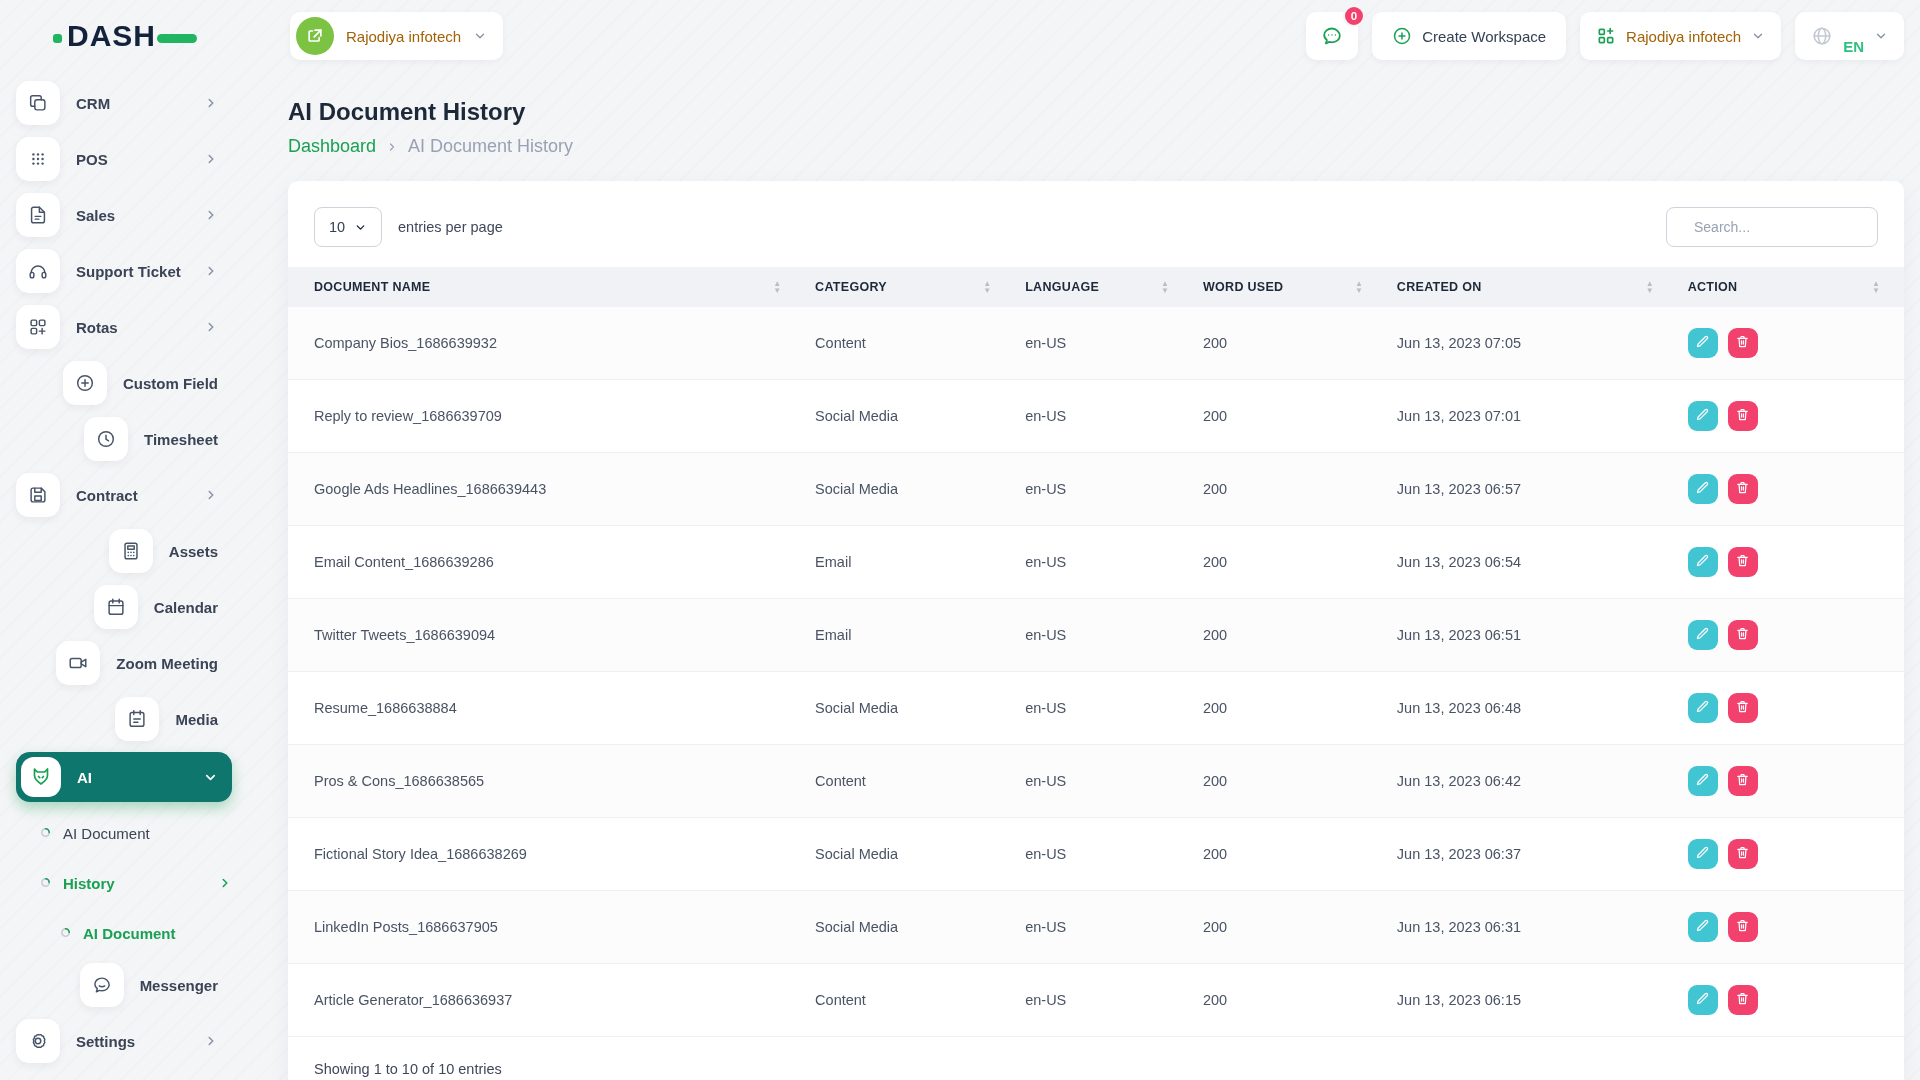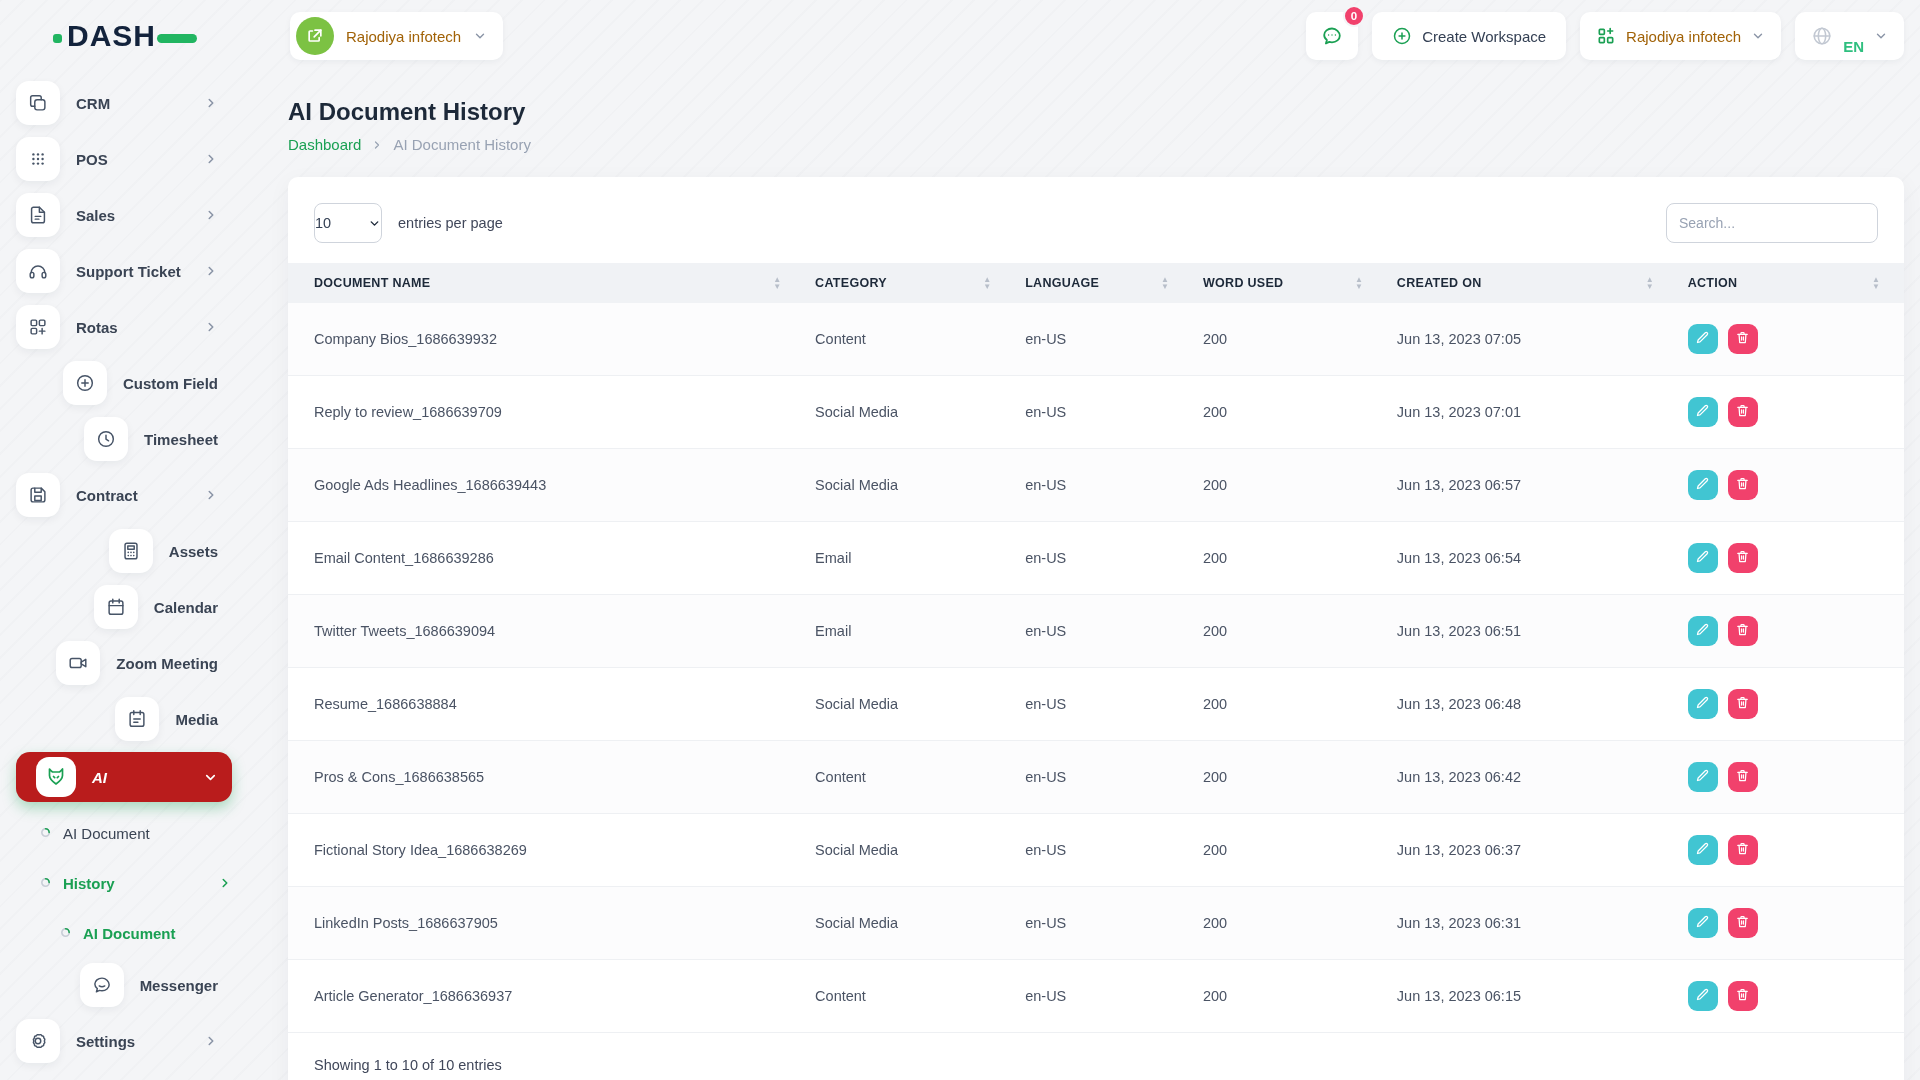--- a/index.html
+++ b/index.html
@@ -28,43 +28,43 @@
   .account-pill { padding:0 16px; gap:10px; }
   .lang-pill { padding:0 16px; gap:10px; }
   .lang-code { color:#2fbf7f; font-size:15px; font-weight:600;margin-top:20px; }
   
   .layout { display:flex; height:1008px; }
   .sidebar { width:250px; flex:0 0 250px; padding:8px 18px 0 16px; overflow:hidden; }
   .side-item { display:flex; align-items:center; gap:16px; height:46px; margin-bottom:10px; cursor:pointer; border-radius:14px; padding:0 14px 0 0;justify-content:flex-end; }
   .icon-card { width:44px; height:44px; border-radius:13px; background:#ffffff; box-shadow:0 3px 8px rgba(20,30,50,0.06); display:flex; align-items:center; justify-content:center; color:#475467; flex:0 0 44px; }
   .side-label { font-size:15px; font-weight:600; color:#3a4454; }
   .side-chev { margin-left:auto; color:#8a94a6; display:flex; }
-  .side-item.active { background:#b91c1c; padding:0 14px 0 20px; height:50px; box-shadow:0 6px 14px rgba(26,160,83,0.35);font-style:italic; }
+  .side-item.active { background:#0f766e; padding:0 14px 0 5px; height:50px; box-shadow:0 6px 14px rgba(26,160,83,0.35); }
   .side-item.active .icon-card { box-shadow:none; color:#1aa053; width:40px; height:40px; flex-basis:40px; }
   .side-item.active .side-label { color:#ffffff; }
   .side-item.active .side-chev { color:#ffffff; }
   .sub-item { display:flex; align-items:center; gap:12px; height:42px; margin-bottom:8px; cursor:pointer; padding-left:24px; }
   .sub-item.lvl2 { padding-left:44px; }
   .sub-label { font-size:15px; font-weight:500; color:#3a4454; }
   .sub-item.green .sub-label { color:#1aa053; font-weight:700; }
   .sub-item .side-chev { margin-left:auto; }
   .sub-item.green .side-chev { color:#1aa053; }
   
   .main { flex:1; padding:26px 16px 0 38px; }
   .page-title { font-size:24px; font-weight:700; color:#1d2939; }
-  .breadcrumb { display:flex; align-items:center; gap:10px; margin-top:10px; font-size:15px; }
+  .breadcrumb { display:flex; align-items:center; gap:10px; margin-top:10px; font-size:18px; }
   .bc-home { color:#1aa053; text-decoration:none; cursor:pointer; }
   .bc-sep { color:#98a2b3; display:flex; }
   .bc-current { color:#98a2b3; }
   .card { background:#ffffff; border-radius:10px; box-shadow:0 6px 22px rgba(20,30,50,0.05); margin-top:24px; padding-top:26px; }
   .controls { display:flex; align-items:center; padding:0 26px; margin-bottom:20px; }
-  .select-box { display:flex; align-items:center; justify-content:space-between; gap:9px; width:68px; height:40px; border:1px solid #cfd4dc; border-radius:8px; font-size:14.5px; color:#344054; cursor:pointer; background:#fff; }
+  .select-box { display:flex; align-items:center; justify-content:center; gap:9px; width:68px; height:40px; border:1px solid #cfd4dc; border-radius:8px; font-size:14.5px; color:#344054; cursor:pointer; background:#fff; }
   .select-box .chev { color:#1d2939; }
   .entries-label { margin-left:16px; font-size:14.5px; color:#40475a; }
-  .search-input { margin-left:auto; width:212px; height:40px; border:1px solid #cfd4dc; border-radius:8px; padding:0 12px; font-size:14px; color:#344054; outline:none; font-family:"Liberation Sans", sans-serif; background:#fff; }
+  .search-input { margin-left:auto; width:212px; height:40px; border:1px solid #cfd4dc; border-radius:8px; padding:0 27px; font-size:14px; color:#344054; outline:none; font-family:"Liberation Sans", sans-serif; background:#fff; }
   .search-input::placeholder { color:#98a2b3; }
   table { width:100%; border-collapse:collapse; table-layout:fixed; }
   thead tr { background:#f0f2f5; }
   th { padding:13px 10px; }
   .th-inner { display:flex; align-items:flex-start; justify-content:space-between; }
   .th-label { font-size:12.5px; font-weight:700; color:#1d2939; letter-spacing:0.3px; white-space:nowrap; }
   .sort { display:flex; flex-direction:column; color:#b7bec9; font-size:8px; line-height:7px; margin-right:14px; cursor:pointer; }
   th.col-name { width:32%; } th.col-cat { width:13%; } th.col-lang { width:11%; }
   th.col-word { width:12%; } th.col-created { width:18%; } th.col-action { width:14%; }
   th:first-child, td:first-child { padding-left:26px; }

